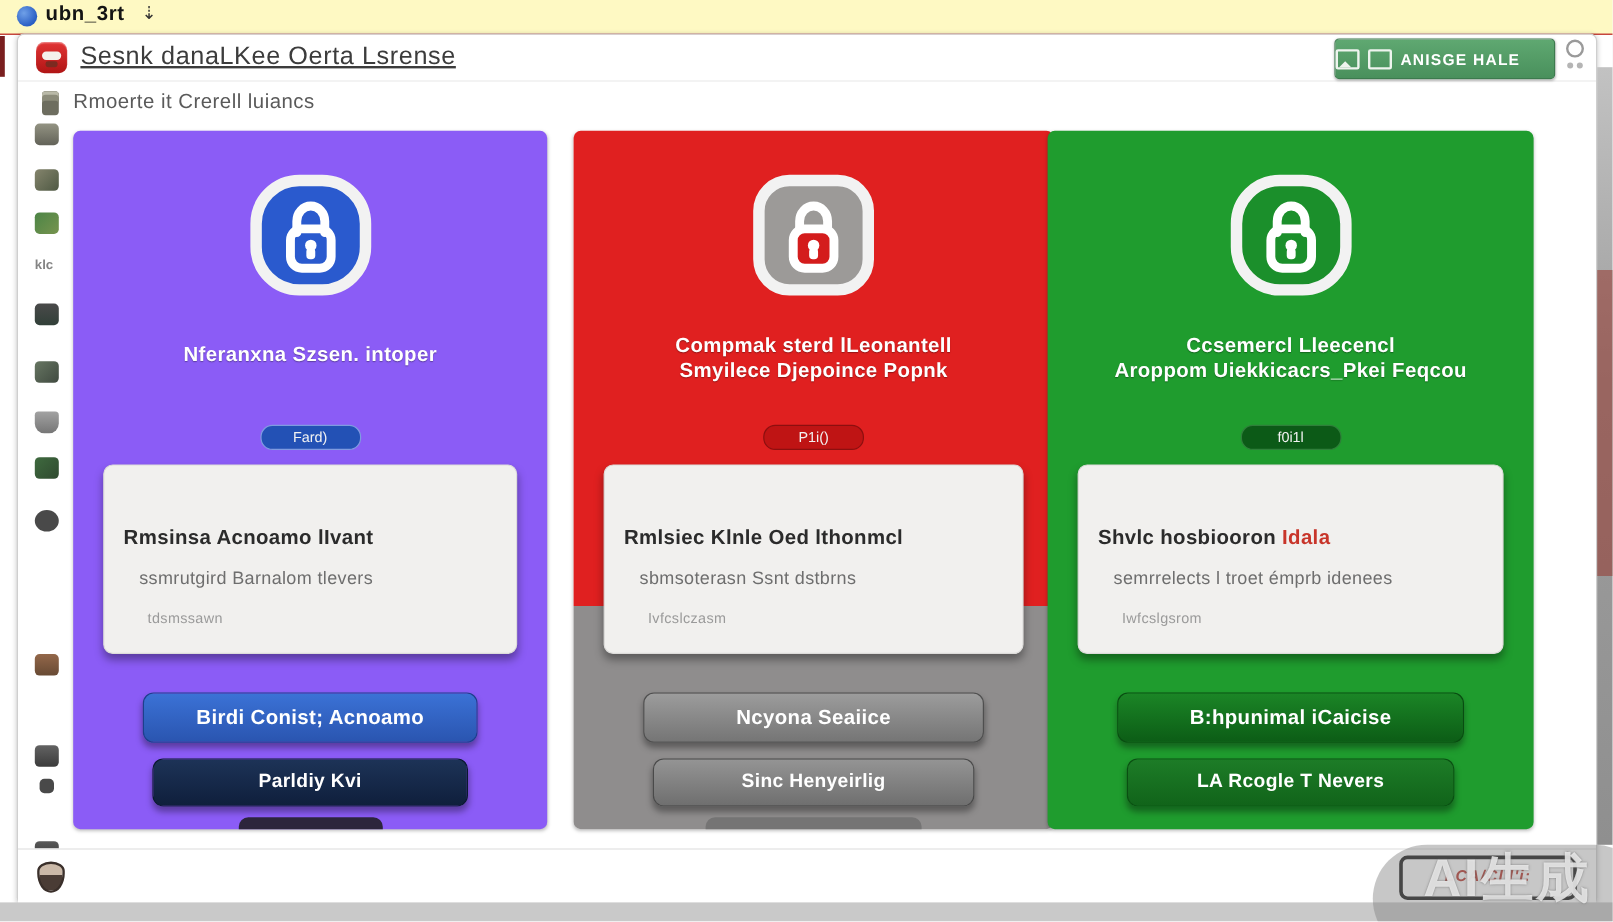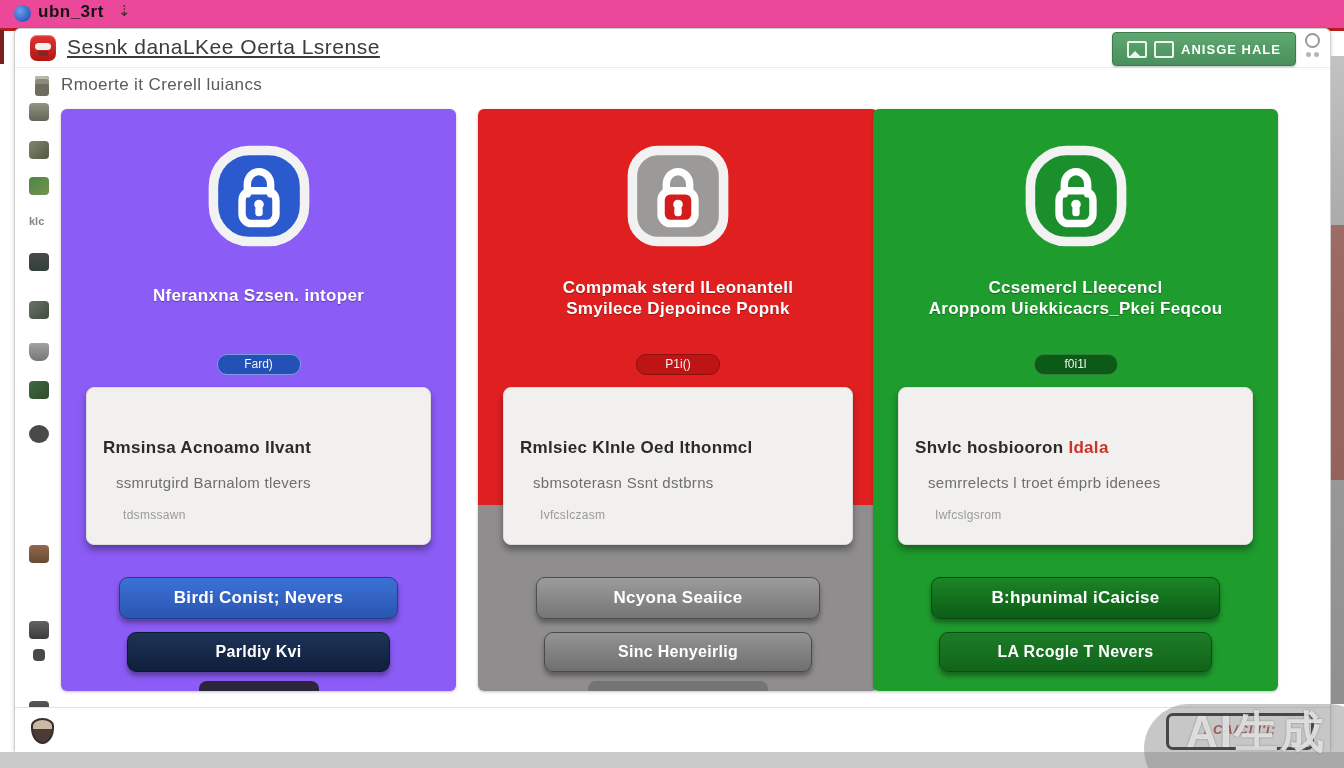--- a/index.html
+++ b/index.html
@@ -1,20 +1,20 @@
 <!DOCTYPE html>
 <html><head>
 <meta charset="utf-8">
 <style>
   html,body{margin:0;padding:0;}
   body{font-family:"Liberation Sans",sans-serif;background:#e9e9e9;}
   #screen{position:relative;width:1344px;height:768px;background:#ffffff;overflow:hidden;}
 
   
-  .os-bar{position:absolute;left:0;top:0;width:1344px;height:28px;background:#ec4899;border-bottom:3px solid #b91c1c;}
+  .os-bar{position:absolute;left:0;top:0;width:1344px;height:28px;background:#fef9c3;border-bottom:1px solid #b91c1c;}
   .os-dot{position:absolute;left:14px;top:5px;width:17px;height:17px;border-radius:50%;
     background:radial-gradient(circle at 35% 35%,#6fa0e8,#2b5fc4 70%);}
   .os-label{position:absolute;left:38px;top:2px;font-size:17px;font-weight:bold;color:#141414;letter-spacing:.5px;}
   .os-arrow{position:absolute;left:118px;top:2px;font-size:15px;color:#333;}
 
   
   .window{position:absolute;left:14px;top:28px;width:1315px;height:724px;background:#ffffff;
     border:1px solid #cfcfcf;border-radius:6px;box-shadow:0 1px 4px rgba(0,0,0,.18);}
   .edge-right{position:absolute;right:0;top:56px;width:13px;height:648px;
     background:linear-gradient(180deg,#c2c2c2,#9e9e9e 40%,#8f8f8f);}
@@ -24,21 +24,21 @@
 
   
   .win-header{position:absolute;left:0;top:0;width:100%;height:38px;border-bottom:1px solid #ececec;}
   .app-icon{position:absolute;left:15px;top:6px;width:26px;height:26px;border-radius:7px;
     background:linear-gradient(180deg,#e23434,#b01515);box-shadow:inset 0 1px 1px rgba(255,255,255,.4);}
   .app-icon:before{content:"";position:absolute;left:5px;top:8px;width:16px;height:7px;border-radius:4px;background:#f4f1ec;}
   .app-icon:after{content:"";position:absolute;left:8px;top:16px;width:10px;height:5px;border-radius:2px;background:#7c2a20;}
   .win-title{position:absolute;left:52px;top:6px;font-size:21px;color:#3c3c3c;letter-spacing:.5px;text-decoration:underline;}
   .header-btn{position:absolute;right:34px;top:3px;height:32px;min-width:182px;border-radius:4px;
     background:linear-gradient(180deg,#5fa871,#49905c);border:1px solid #3d7a4e;color:#fff;
-    display:flex;align-items:center;justify-content:center;gap:7px;font-size:13px;font-weight:bold;
+    display:flex;align-items:center;gap:7px;font-size:13px;font-weight:bold;
     letter-spacing:1px;box-shadow:0 1px 2px rgba(0,0,0,.25);cursor:pointer;}
   .mini-ic{display:inline-block;width:16px;height:13px;border:2px solid #eef4ee;border-radius:2px;position:relative;}
   .mini-ic.pic:before{content:"";position:absolute;left:1px;bottom:0;width:0;height:0;
     border-left:5px solid transparent;border-right:5px solid transparent;border-bottom:5px solid #eef4ee;}
   .corner-cluster{position:absolute;right:8px;top:4px;width:20px;height:30px;}
   .ring{width:11px;height:11px;border:2px solid #9a9a9a;border-radius:50%;margin:0 auto;}
   .dots{display:flex;justify-content:center;gap:3px;margin-top:4px;}
   .dots i{width:5px;height:5px;border-radius:50%;background:#b5b5b5;}
 
   
@@ -195,21 +195,21 @@
       <div class="card-title">
         <div>Nferanxna Szsen. intoper</div>
           <div></div>
       </div>
       <div class="badge">Fard)</div>
       <div class="info-box">
         <div class="info-title"><span>Rmsinsa Acnoamo lIvant</span><span class="accent"></span></div>
         <div class="info-sub">ssmrutgird Barnalom tlevers</div>
         <div class="info-small">tdsmssawn</div>
       </div>
-      <div class="card-btn btn1">Birdi Conist; Nevers</div>
+      <div class="card-btn btn1">Birdi Conist; Acnoamo</div>
       <div class="card-btn btn2">Parldiy Kvi</div>
       <div class="peek"></div>
     </div>
 
     <div class="card c1">
       <div class="lock-wrap">
         <svg width="106" height="106" viewBox="0 0 100 100">
           <rect x="7" y="7" width="86" height="86" rx="24" fill="#9c9a98" stroke="#f2f2f2" stroke-width="9"></rect>
           <path d="M39 48 v-9 a11 12 0 0 1 22 0 v9" fill="none" stroke="#fff" stroke-width="7" stroke-linecap="round"></path>
           <rect x="34" y="45" width="32" height="31" rx="9" fill="#d41c1c" stroke="#fff" stroke-width="7"></rect>

